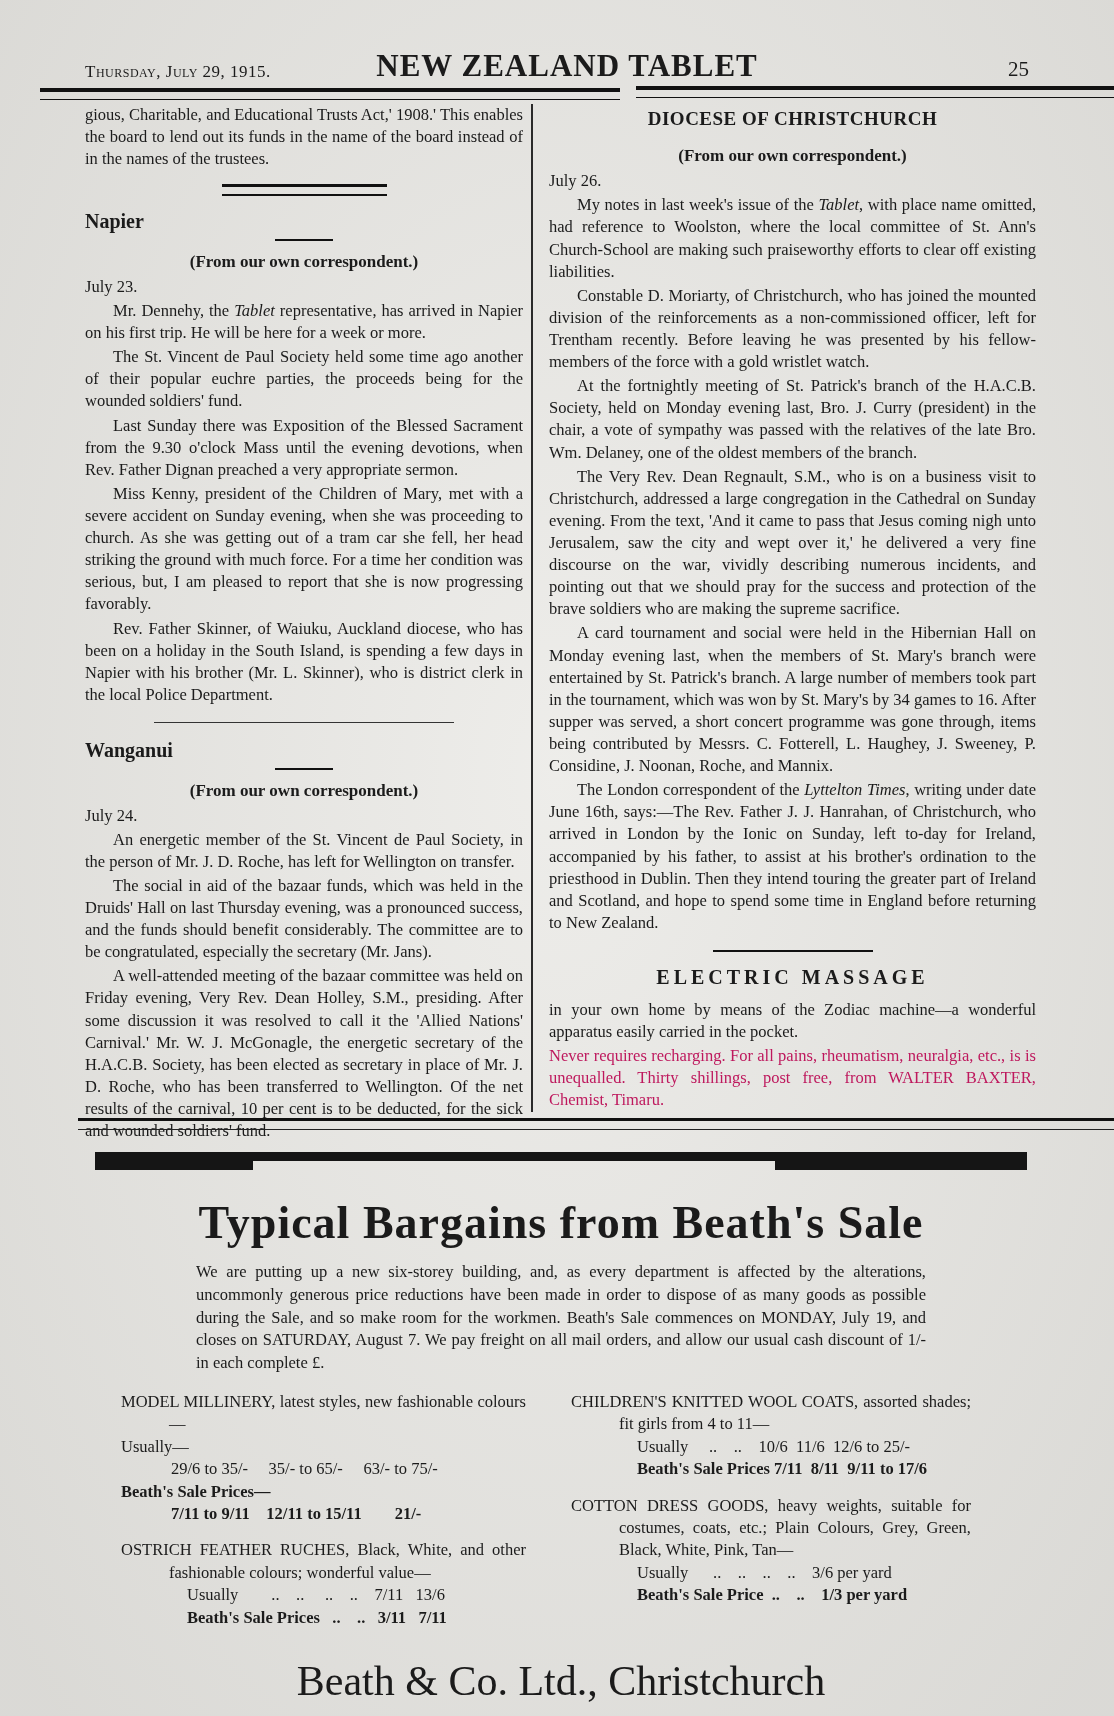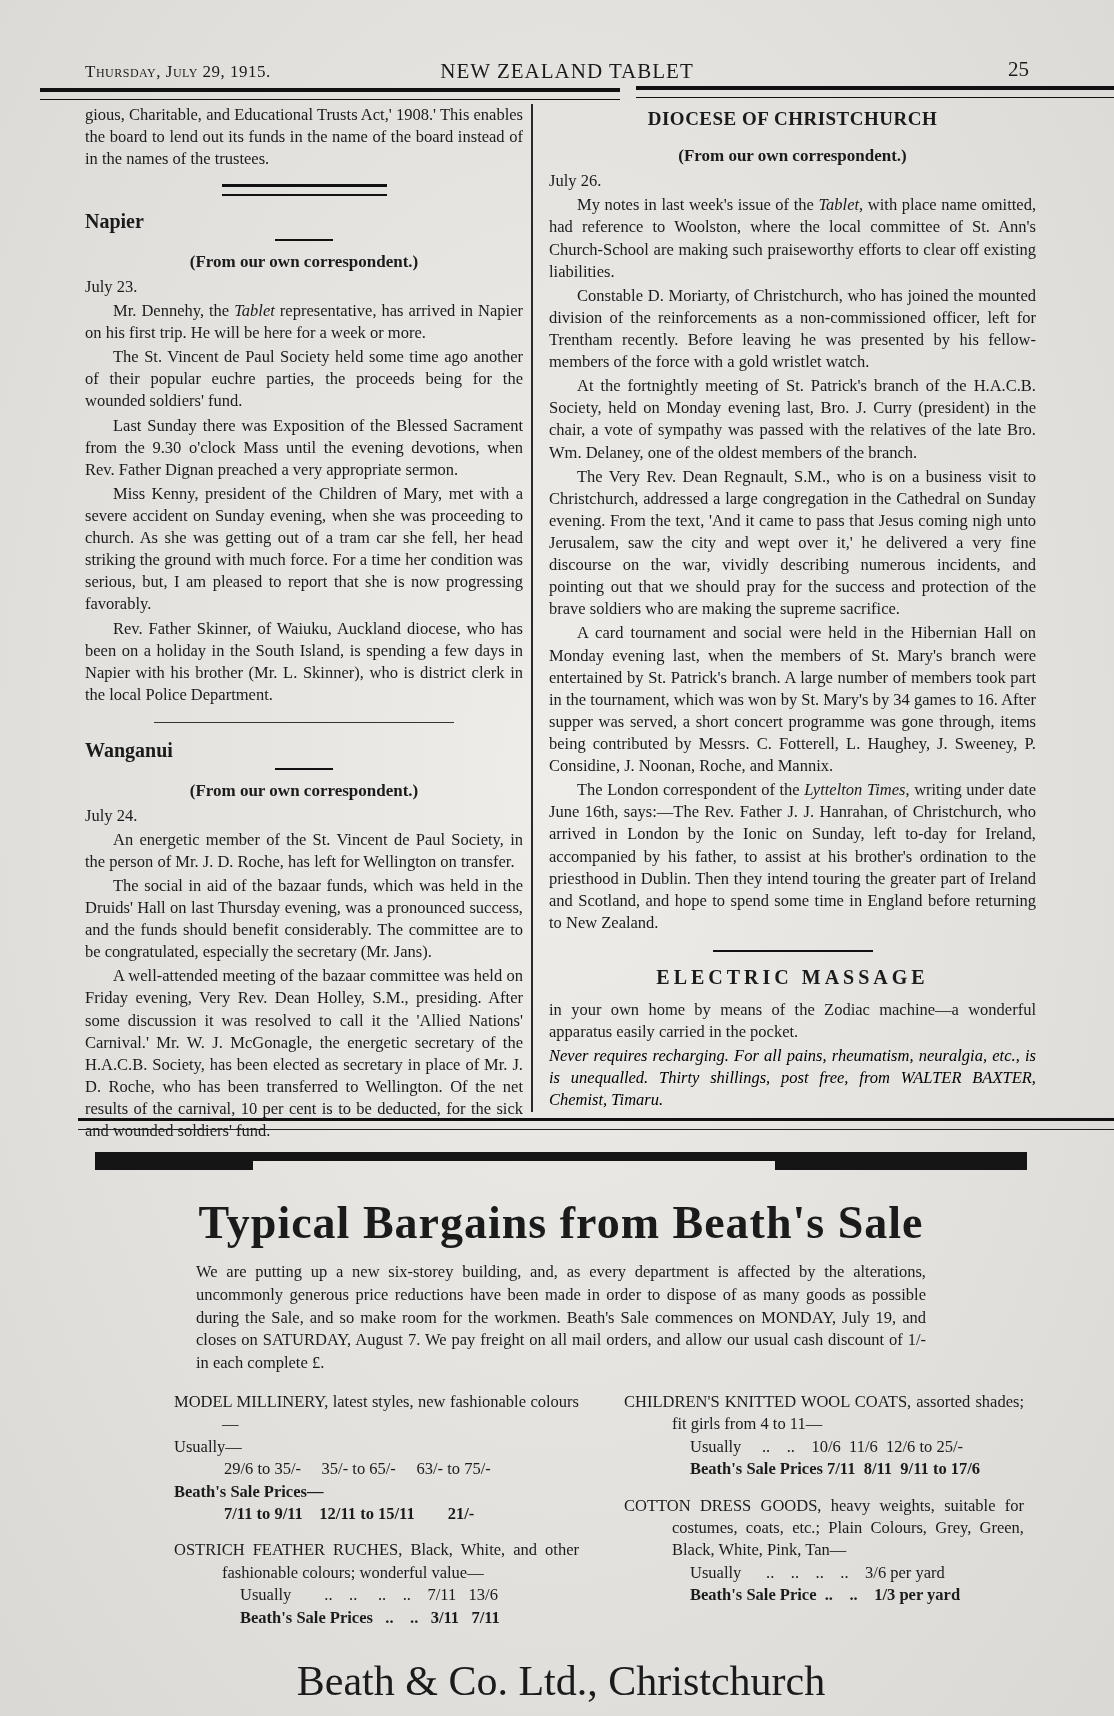--- a/index.html
+++ b/index.html
@@ -7,53 +7,53 @@
     width:1114px;height:1716px;position:relative;overflow:hidden;
     background:
       radial-gradient(ellipse at 50% 45%, rgba(255,255,255,.25), rgba(0,0,0,.06) 95%),
       #e8e7e3;
     font-family:"Liberation Serif","DejaVu Serif",serif;
     color:#1b1b1b;
   }
   
   .hdr{position:absolute;top:48px;left:85px;width:948px;height:34px;}
   .hdr-date{position:absolute;left:0;bottom:0;font-size:17px;font-variant:small-caps;letter-spacing:.5px;}
-  .hdr-title{position:absolute;left:16px;right:0;bottom:-2px;text-align:center;font-size:21px;font-weight:normal;letter-spacing:1px;}
+  .hdr-title{position:absolute;left:16px;right:0;bottom:-2px;text-align:center;font-size:31px;font-weight:bold;letter-spacing:1px;}
   .hdr-page{position:absolute;right:4px;bottom:0;font-size:21px;font-weight:normal;}
   .hdr-rule{position:absolute;top:88px;height:7px;border-top:4px solid #111;border-bottom:1.5px solid #111;}
   .hdr-rule.l{left:40px;width:580px;}
   .hdr-rule.r{left:636px;right:0;transform:translateY(-2px);}
   
   .col{position:absolute;top:104px;font-size:16.5px;line-height:1.34;text-align:justify;}
   .col-left{left:85px;width:438px;}
   .col-right{left:549px;width:487px;}
   .col-divider{position:absolute;left:531px;top:104px;height:1008px;width:1.5px;background:#2a2a2a;}
   p.para{margin:0 0 2px 0;text-indent:28px;}
   p.para.noindent{text-indent:0;}
   .sec-sep{height:7px;border-top:3px solid #111;border-bottom:2px solid #111;width:165px;margin:14px auto 12px auto;}
   .sec-sep.thin{border-top:1.5px solid #333;border-bottom:none;height:0;width:300px;margin:16px auto 14px auto;}
   .sec-sep.mid{border-top:2.5px solid #111;border-bottom:none;height:0;width:160px;margin:16px auto 12px auto;}
   h2.town{font-size:20px;text-align:left;margin:6px 0 4px 0;text-indent:0;}
   .town-rule{width:58px;border-top:2.5px solid #111;margin:0 auto 10px auto;}
   h2.diocese{font-size:19px;text-align:center;margin:2px 0 14px 0;letter-spacing:.5px;}
   h2.massage{font-size:20px;font-weight:bold;text-align:center;letter-spacing:4px;margin:6px 0 8px 0;}
   .byline{text-align:center;font-weight:bold;font-size:17px;margin:0 0 2px 0;text-indent:0;}
   .dateline{text-align:left;padding-right:26px;margin:0 0 2px 0;text-indent:0;}
-  .faded{color:#000000;font-style:italic;}
+  .faded{color:#be185d;}
   
   .ad-top-rule{position:absolute;top:1118px;left:78px;right:0;height:8px;border-top:3.5px solid #111;border-bottom:1.5px solid #222;}
   .advert{position:absolute;top:1152px;left:95px;width:932px;}
   .band{width:100%;}
   .band .r1{height:9px;background:#151515;}
   .band .r2{height:9px;background:linear-gradient(to right,#151515 0 17%,transparent 17% 73%,#151515 73% 100%);}
   .ad-title{font-size:46px;text-align:center;margin:26px 0 12px 0;font-weight:bold;letter-spacing:1px;}
   .ad-intro{width:730px;margin:0 auto;font-size:16.5px;line-height:1.38;text-align:justify;}
   .ad-cols{display:flex;margin-top:16px;}
   .ad-col{font-size:16.5px;line-height:1.36;}
-  .ad-col.l{width:405px;margin-left:79px;}
+  .ad-col.l{width:405px;margin-left:26px;}
   .ad-col.r{width:400px;margin-left:45px;}
   .ad-item{margin-bottom:14px;}
   .ad-head{padding-left:48px;text-indent:-48px;text-align:justify;}
   .ad-line{white-space:pre-wrap;}
   .ad-line.lv0{margin-left:0;}
   .ad-line.lv1{margin-left:50px;}
   .ad-line.lv2{margin-left:66px;}
   .ad-line.bold{font-weight:bold;}
   .ad-footer{font-size:42px;text-align:center;margin:14px 0 18px 0;font-weight:normal;}
 </style>

